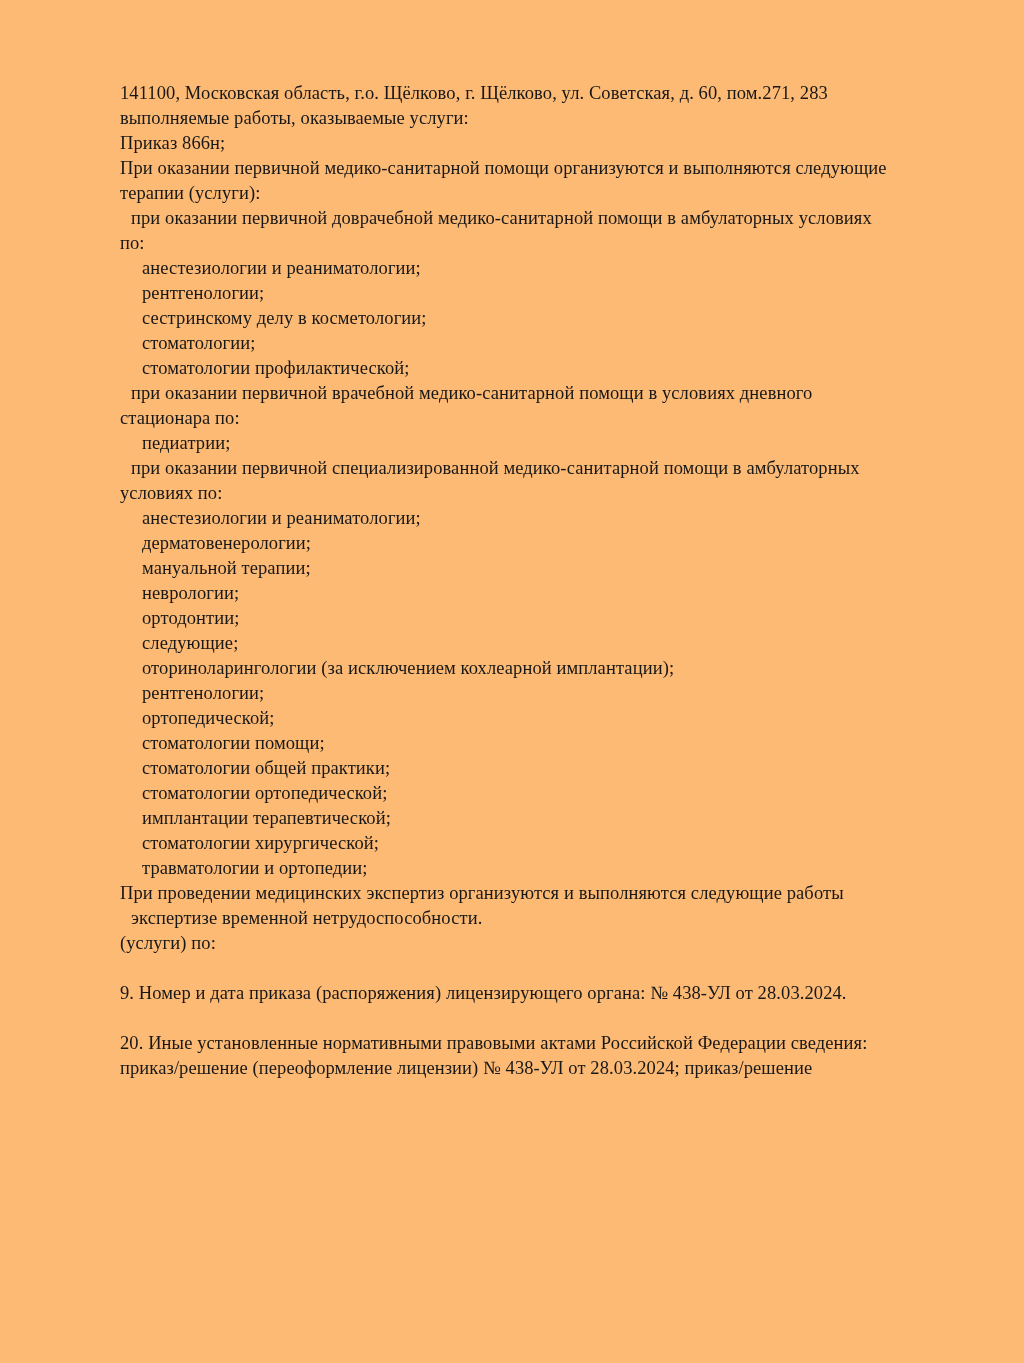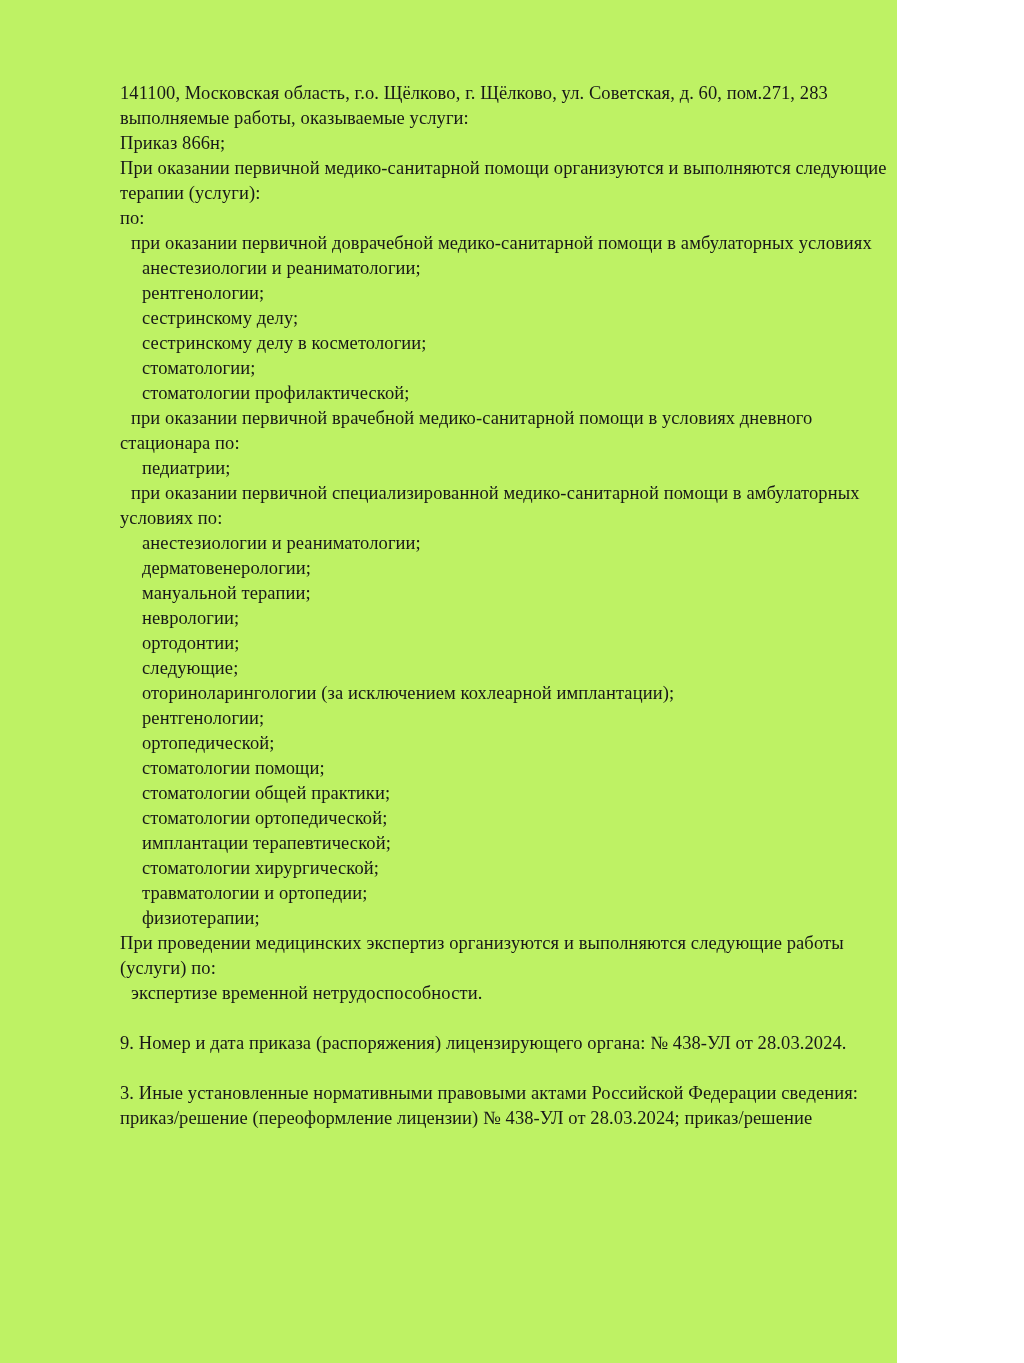--- a/index.html
+++ b/index.html
@@ -3,23 +3,23 @@
 <meta charset="utf-8">
 <title>Document</title>
 <style>
   html, body {
     margin: 0;
     padding: 0;
     background: #ffffff;
   }
   .page {
     position: relative;
-    width: 897px;
+    width: 1024px;
     height: 1363px;
-    background: #bef264;
+    background: #fdba74;
     overflow: hidden;
     font-family: "Liberation Serif", "DejaVu Serif", serif;
   }
   .doc-content {
     position: absolute;
     left: 120px;
     top: 81px;
     width: 860px;
     font-size: 18.5px;
     line-height: 25px;
@@ -38,25 +38,24 @@
 </head>
 <body>
 
 <div class="page">
   <div class="doc-content" style="color: rgb(24, 24, 24);">
       <div class="line indent-0">141100, Московская область, г.о. Щёлково, г. Щёлково, ул. Советская, д. 60, пом.271, 283</div>
       <div class="line indent-0">выполняемые работы, оказываемые услуги:</div>
       <div class="line indent-0">Приказ 866н;</div>
       <div class="line indent-0">При оказании первичной медико-санитарной помощи организуются и выполняются следующие</div>
       <div class="line indent-0">терапии (услуги):</div>
+      <div class="line indent-1">при оказании первичной доврачебной медико-санитарной помощи в амбулаторных условиях</div>
       <div class="line indent-0">по:</div>
-      <div class="line indent-1">при оказании первичной доврачебной медико-санитарной помощи в амбулаторных условиях</div>
       <div class="line indent-2">анестезиологии и реаниматологии;</div>
       <div class="line indent-2">рентгенологии;</div>
-      <div class="line indent-2">сестринскому делу;</div>
       <div class="line indent-2">сестринскому делу в косметологии;</div>
       <div class="line indent-2">стоматологии;</div>
       <div class="line indent-2">стоматологии профилактической;</div>
       <div class="line indent-1">при оказании первичной врачебной медико-санитарной помощи в условиях дневного</div>
       <div class="line indent-0">стационара по:</div>
       <div class="line indent-2">педиатрии;</div>
       <div class="line indent-1">при оказании первичной специализированной медико-санитарной помощи в амбулаторных</div>
       <div class="line indent-0">условиях по:</div>
       <div class="line indent-2">анестезиологии и реаниматологии;</div>
       <div class="line indent-2">дерматовенерологии;</div>
@@ -66,23 +65,22 @@
       <div class="line indent-2">следующие;</div>
       <div class="line indent-2">оториноларингологии (за исключением кохлеарной имплантации);</div>
       <div class="line indent-2">рентгенологии;</div>
       <div class="line indent-2">ортопедической;</div>
       <div class="line indent-2">стоматологии помощи;</div>
       <div class="line indent-2">стоматологии общей практики;</div>
       <div class="line indent-2">стоматологии ортопедической;</div>
       <div class="line indent-2">имплантации терапевтической;</div>
       <div class="line indent-2">стоматологии хирургической;</div>
       <div class="line indent-2">травматологии и ортопедии;</div>
-      <div class="line indent-2">физиотерапии;</div>
       <div class="line indent-0">При проведении медицинских экспертиз организуются и выполняются следующие работы</div>
+      <div class="line indent-1">экспертизе временной нетрудоспособности.</div>
       <div class="line indent-0">(услуги) по:</div>
-      <div class="line indent-1">экспертизе временной нетрудоспособности.</div>
       <div class="line indent-0 blank">&nbsp;</div>
       <div class="line indent-0">9. Номер и дата приказа (распоряжения) лицензирующего органа: № 438-УЛ от 28.03.2024.</div>
       <div class="line indent-0 blank">&nbsp;</div>
-      <div class="line indent-0">3. Иные установленные нормативными правовыми актами Российской Федерации сведения:</div>
+      <div class="line indent-0">20. Иные установленные нормативными правовыми актами Российской Федерации сведения:</div>
       <div class="line indent-0">приказ/решение (переоформление лицензии) № 438-УЛ от 28.03.2024; приказ/решение</div>
     </div>
 </div>
 
 </body></html>

